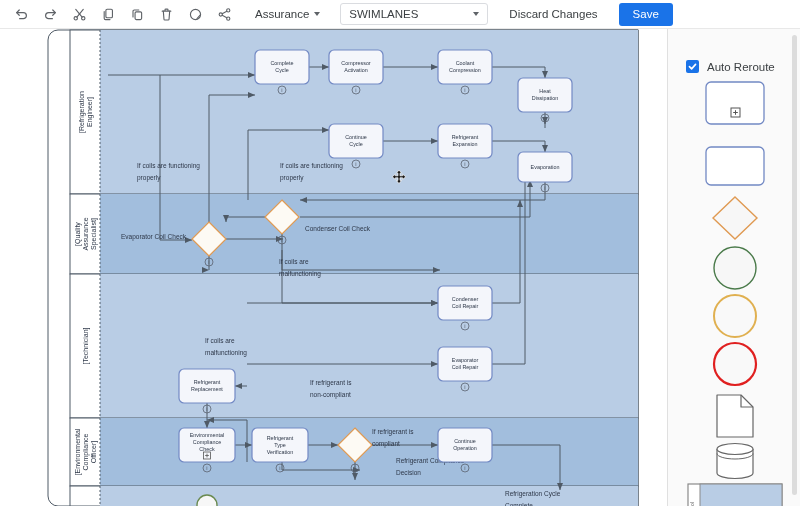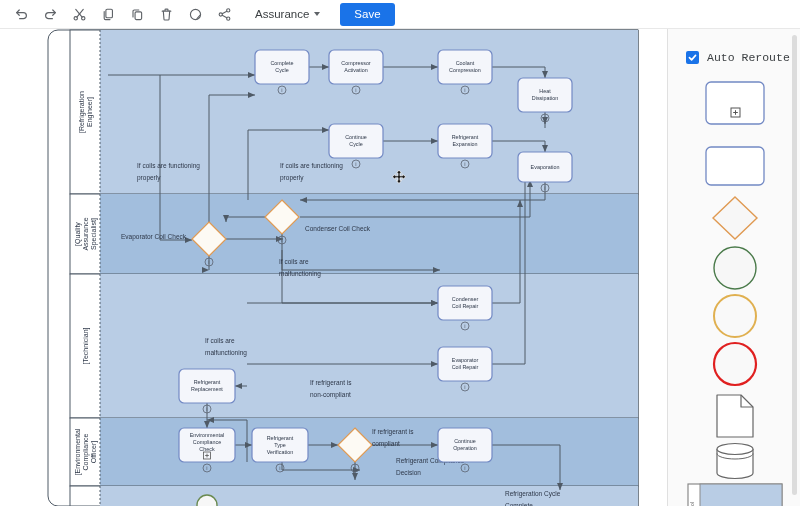--- a/index.html
+++ b/index.html
@@ -92,24 +92,23 @@
 
   
   #rightpanel {
     position: absolute;
     top: 29px; left: 667px;
     width: 133px; height: 477px;
     background: #fafafa;
     border-left: 1px solid #e0e0e0;
   }
   #autoreroute {
-    position: absolute; top: 22px; left: 18px;
+    position: absolute; top: 31px; left: 18px;
     display: flex; align-items: center;
     cursor: pointer;
-    font-family: Liberation Mono, monospace;
   }
   #autoreroute .cb {
     width: 13px; height: 13px;
     background: #1a73e8;
     border-radius: 2px;
     display: flex; align-items: center; justify-content: center;
     margin-right: 8px;
   }
   #autoreroute .cb svg { display: block; }
   #autoreroute .lbl { font-size: 11.5px; color: #3c4043; }
@@ -189,22 +188,27 @@
         <circle cx="12" cy="12.4" r="1.7"></circle>
       <path d="M5.6 7.1 10.4 4.5M5.6 8.9l4.8 2.6" stroke-linecap="round"></path>
     </svg>
   </div>
 
   <div class="tb-btn">
     <span>Assurance</span>
     <span class="caret"></span>
   </div>
 
-
-
+  <div id="swimlane-select">
+    <span>SWIMLANES</span>
+    <span class="caret"></span>
+  </div>
+
+
+  <div class="act-btn">Discard Changes</div>
   <div class="act-btn primary">Save</div>
 </div>
 
 <div id="canvas">
   <svg id="canvas-svg" width="667" height="477" viewBox="0 29 667 477">
       <defs>
         <marker id="arw" markerWidth="8" markerHeight="8" refX="7" refY="3" orient="auto" markerUnits="userSpaceOnUse">
           <path d="M0,0 L7,3 L0,6 z" fill="#4f5a66"></path>
         </marker>
       </defs>

